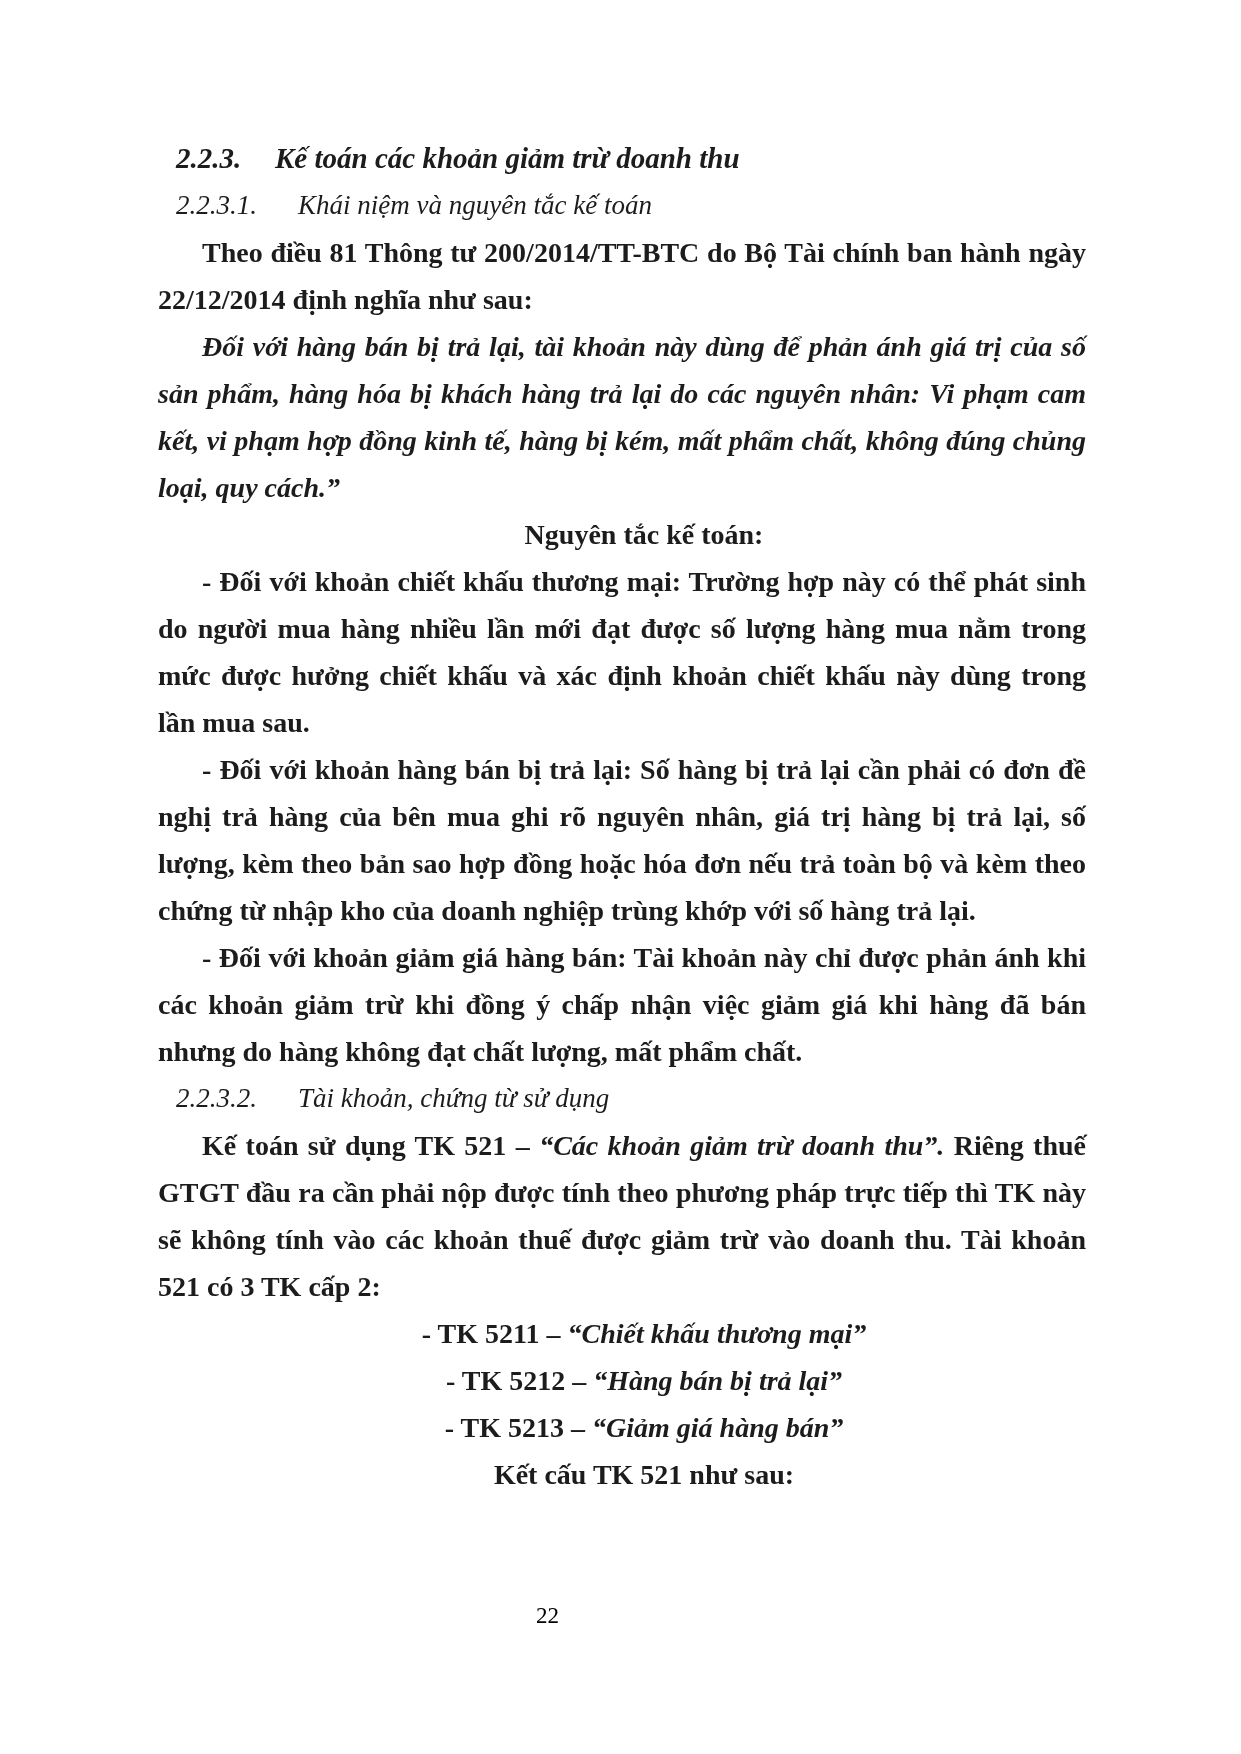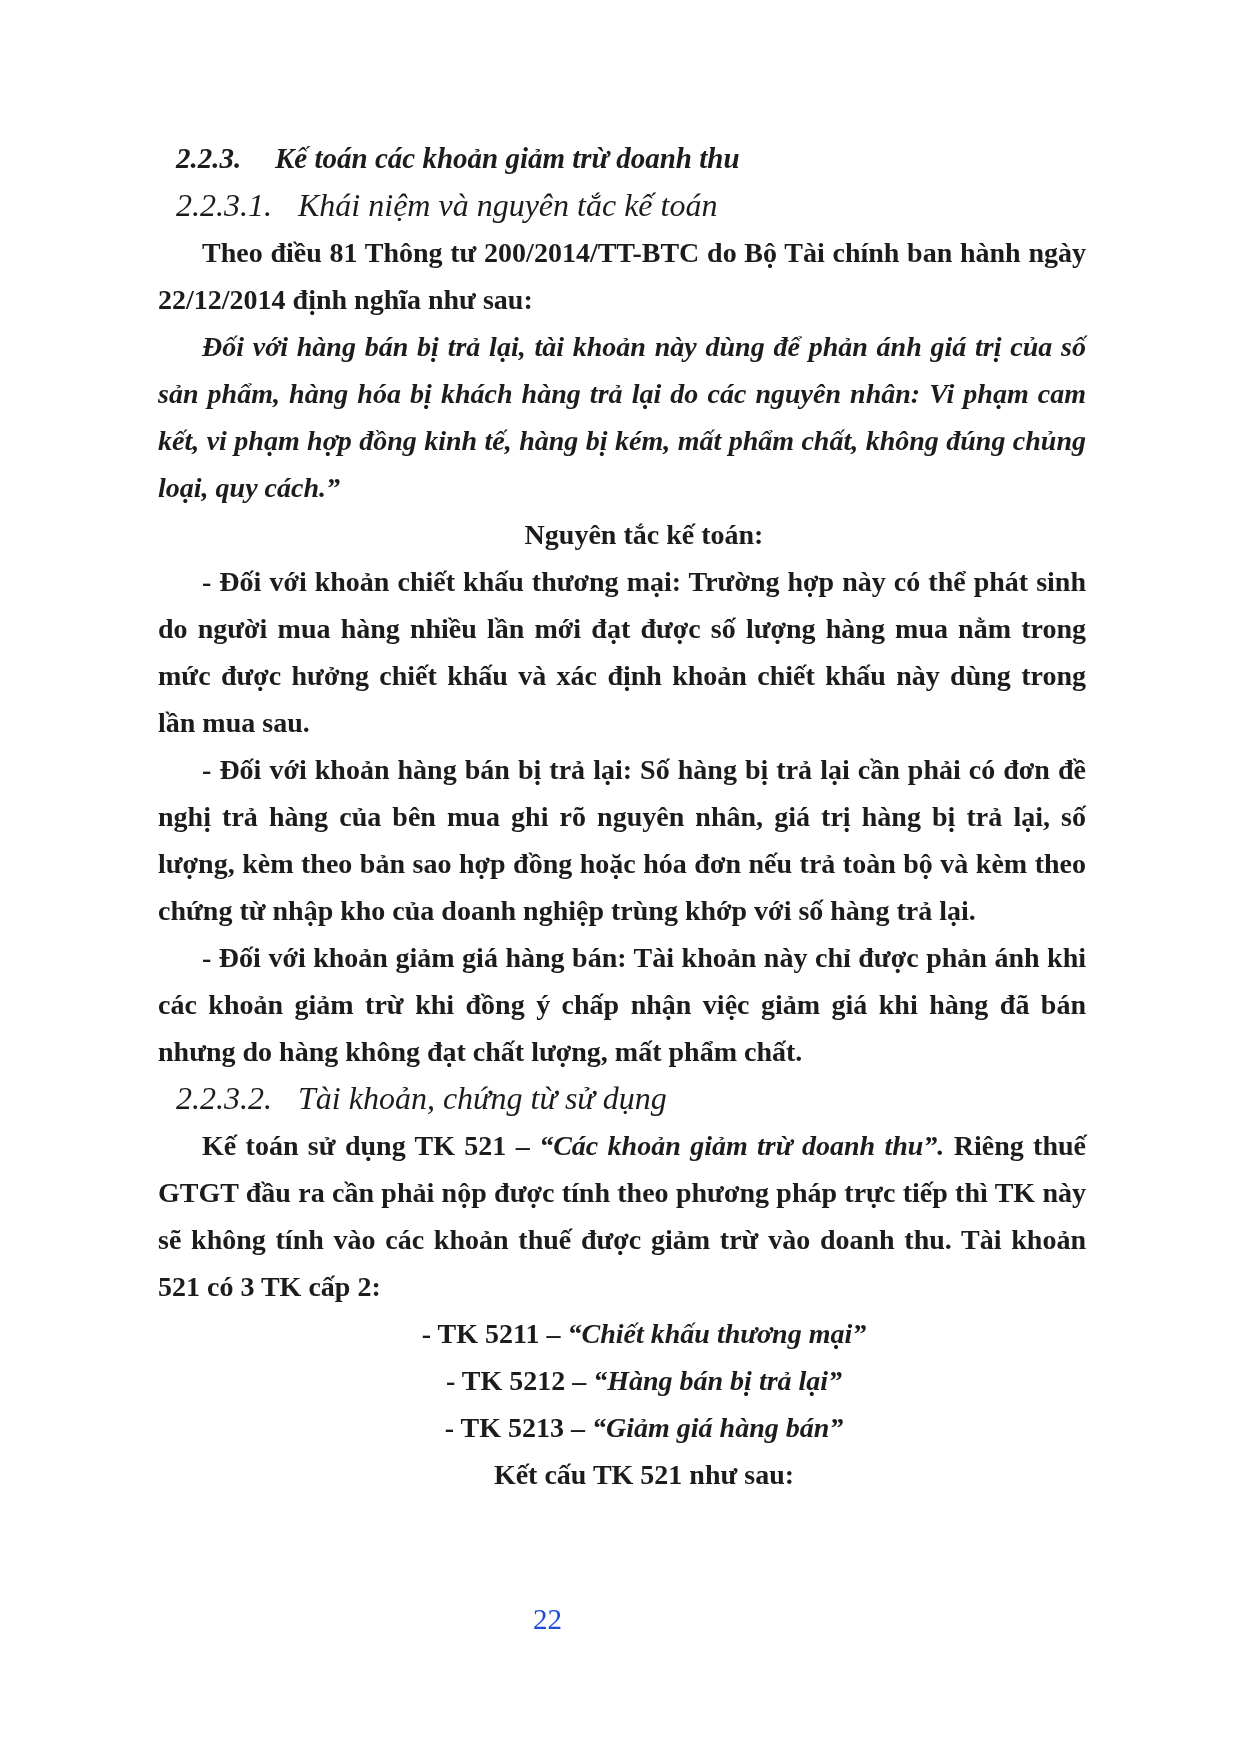--- a/index.html
+++ b/index.html
@@ -30,21 +30,21 @@
     font-weight: bold;
     font-style: italic;
     white-space: nowrap;
   }
   .heading-1 .hnum {
     display: inline-block;
     width: 99px;
   }
   .heading-2 {
     margin: 0 0 0 18px;
-    font-size: 32px;
+    font-size: 27px;
     font-style: italic;
     white-space: nowrap;
   }
   .heading-2 .hnum {
     display: inline-block;
     width: 122px;
     font-style: italic;
   }
   p.body {
     margin: 0;
@@ -57,22 +57,22 @@
   }
   .italic {
     font-style: italic;
   }
   .pagenum {
     position: absolute;
     left: 0;
     top: 1603px;
     width: 1095px;
     text-align: center;
-    font-size: 29px;
-    color: #1d4ed8;
+    font-size: 23px;
+    color: #000000;
   }
 </style>
 </head>
 <body>
 
 <div class="page">
   <div class="content">
 
     <div class="heading-1">
       <span class="hnum">2.2.3.</span><span>Kế toán các khoản giảm trừ doanh thu</span>

